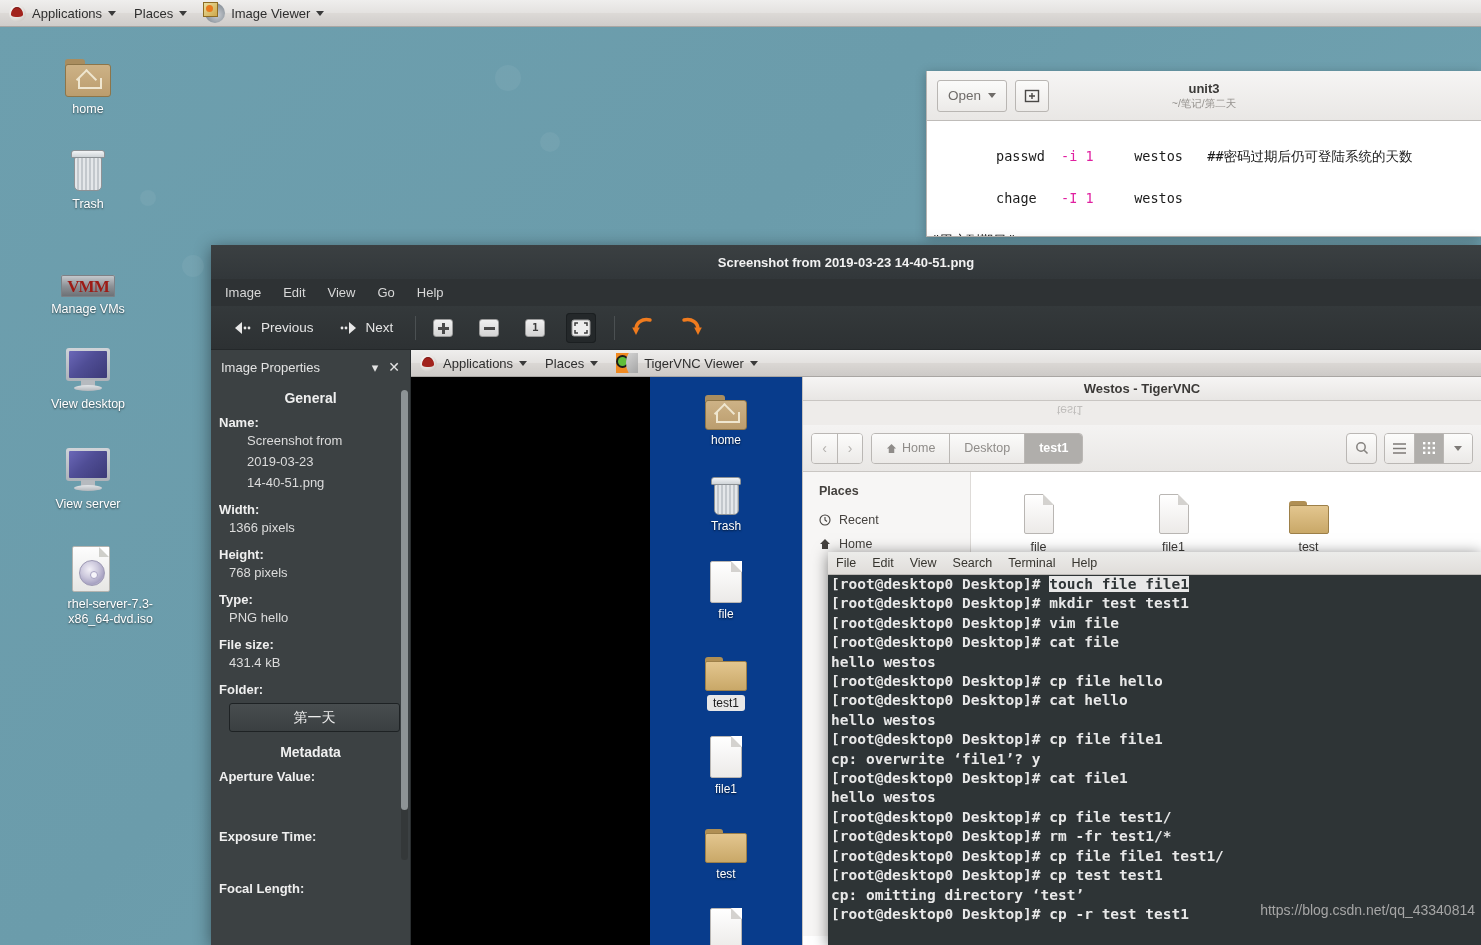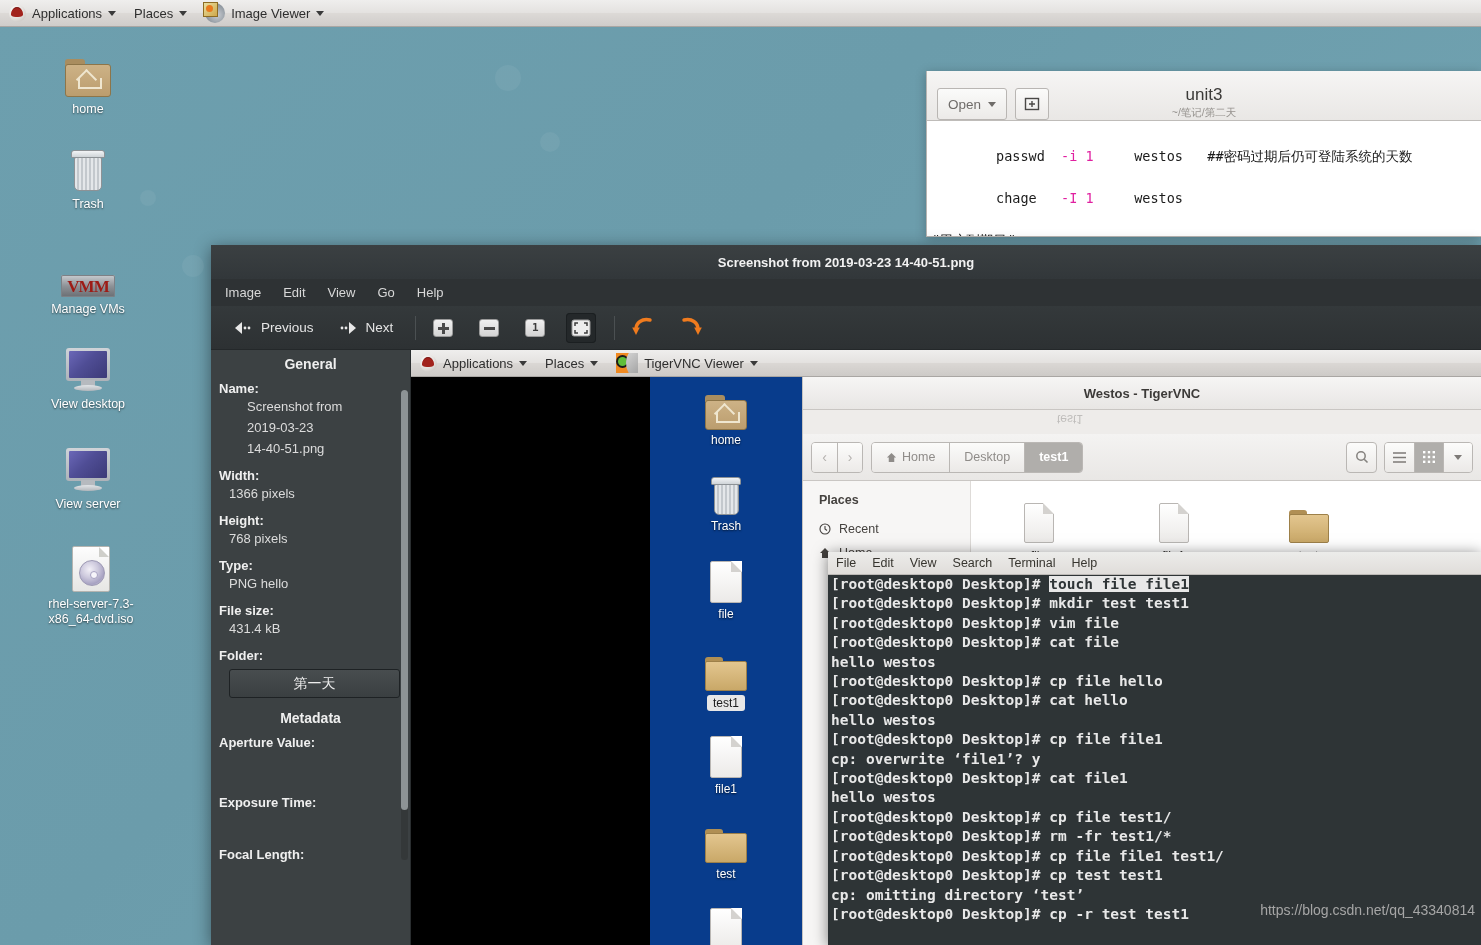--- a/index.html
+++ b/index.html
@@ -105,30 +105,30 @@
       background:#f6f5fa; border-radius:50%; border:1px solid #a7a2c2; }
 
   
   .gedit-win {
     position:absolute; left:926px; top:71px; width:556px; height:166px;
     background:#ffffff; border:1px solid #b7b4b1; border-top:none;
     box-shadow: 0 2px 10px rgba(0,0,0,0.25); z-index: 20; overflow:hidden;
   }
   .gedit-head {
     height:50px; background: linear-gradient(to bottom,#f6f5f4 0%, #e9e7e5 100%);
-    border-bottom:1px solid #bfbcb9; display:flex; align-items:flex-end; padding:0 10px; position:relative;
+    border-bottom:1px solid #bfbcb9; display:flex; align-items:center; padding:0 10px; position:relative;
   }
   .gedit-btn {
     height:32px; border:1px solid #b9b6b3; border-radius:3px;
     background: linear-gradient(to bottom,#fbfbfa,#eceae8); display:flex; align-items:center;
     gap:7px; padding:0 10px; font-size:13.5px; color:#6f6c69;
   }
   .gedit-btn.sq { width:34px; justify-content:center; padding:0; margin-left:8px; color:#4a4846; }
   .gedit-title { position:absolute; left:0; right:0; text-align:center; pointer-events:none; }
-  .gedit-title .t1 { font-size:17px; font-weight:normal; color:#3b3a38; }
+  .gedit-title .t1 { font-size:13px; font-weight:bold; color:#3b3a38; }
   .gedit-title .t2 { font-size:10.5px; color:#96938f; margin-top:1px; }
   .gedit-body { padding:4px 0 0 4px; font-family:"DejaVu Sans Mono", monospace; font-size:13.5px;
       color:#1b1b1b; line-height:21px; white-space:pre; }
   .kw { color:#e020a0; }
 
   
   .eog-win {
     position:absolute; left:211px; top:245px; width:1270px; height:700px;
     background:#a16207; box-shadow: 0 3px 16px rgba(0,0,0,0.45); z-index:30; overflow:hidden;
   }
@@ -205,21 +205,21 @@
   .ic-folder .tab { position:absolute; left:0; top:0; width:18px; height:6px;
       background:#b08f54; border-radius:3px 3px 0 0;}
   .ic-folder .bd { position:absolute; left:0; top:4px; width:42px; height:30px;
       background: linear-gradient(to bottom,#e3c68f 0%,#c9a868 100%); border:1px solid #9d8049; border-radius:2px;}
 
   
   .nautilus {
     position:absolute; left:391px; top:0; right:0; bottom:0;
     background:#ffffff; border-left:1px solid #c6c3c0;
   }
-  .naut-title { height:33px; background: linear-gradient(to bottom,#f6f5f4,#e8e6e4);
+  .naut-title { height:24px; background: linear-gradient(to bottom,#f6f5f4,#e8e6e4);
       border-bottom:1px solid #c9c6c3; display:flex; align-items:center; justify-content:center;
       font-size:13px; font-weight:bold; color:#3c3a38;text-align:center; }
   .naut-ghost { height:24px; position:relative; background:#eeecea; }
   .naut-ghost span { position:absolute; left:254px; top:2px; font-size:12px; color:#c0bebc; transform: scaleY(-1); }
   .naut-bar { height:47px; background: linear-gradient(to bottom,#f4f3f2,#e9e7e5);
       border-bottom:1px solid #c9c6c3; display:flex; align-items:center; padding:0 8px; gap:8px; }
   .nav-group { display:flex; border:1px solid #bab7b4; border-radius:4px; overflow:hidden; height:31px; }
   .nav-group div { width:25px; display:flex; align-items:center; justify-content:center;
       background: linear-gradient(to bottom,#fcfcfb,#eceae8); color:#b4b1ae; font-size:14px; }
   .nav-group div + div { border-left:1px solid #bab7b4; }
@@ -337,21 +337,21 @@
         <div class="scr">
           <i></i>
         </div>
         <div class="stand"></div>
         <div class="base"></div>
       </div>
   </div>
   <div>View server</div>
 </div>
 
-<div class="desk-icon" style="left:29px; top:540px; width:124px;">
+<div class="desk-icon" style="left:29px; top:540px; width:124px;text-align:right;">
   <div class="glyph">
     <div class="ic-iso">
         <div class="disc"></div>
       </div>
   </div>
   <div>rhel-server-7.3-x86_64-dvd.iso</div>
 </div>
 
 <div class="gedit-win">
   <div class="gedit-head">
@@ -437,20 +437,25 @@
       <svg width="26" height="26" viewBox="0 0 26 26">
         <path d="M7 5 C15 3 21 8 21 14" stroke="#f07b1e" stroke-width="3.4" fill="none" stroke-linecap="round"></path>
         <path d="M17.2 12.5 L21 20 L24.8 12.5 Z" fill="#f07b1e"></path>
       </svg>
     </div>
   </div>
 
   <div class="eog-content">
 
     <div class="eog-side">
+      <div class="eog-side-head">
+        <span class="ttl">Image Properties</span>
+        <span style="font-size:13px;">▾</span>
+        <span style="font-size:14px; padding-left:4px;">✕</span>
+      </div>
       <div class="grp">General</div>
       <div class="fld">Name:</div>
       <div class="val ind">Screenshot from</div>
       <div class="val ind">2019-03-23</div>
       <div class="val ind">14-40-51.png</div>
       <div class="fld">Width:</div>
       <div class="val">1366 pixels</div>
       <div class="fld">Height:</div>
       <div class="val">768 pixels</div>
       <div class="fld">Type:</div>

